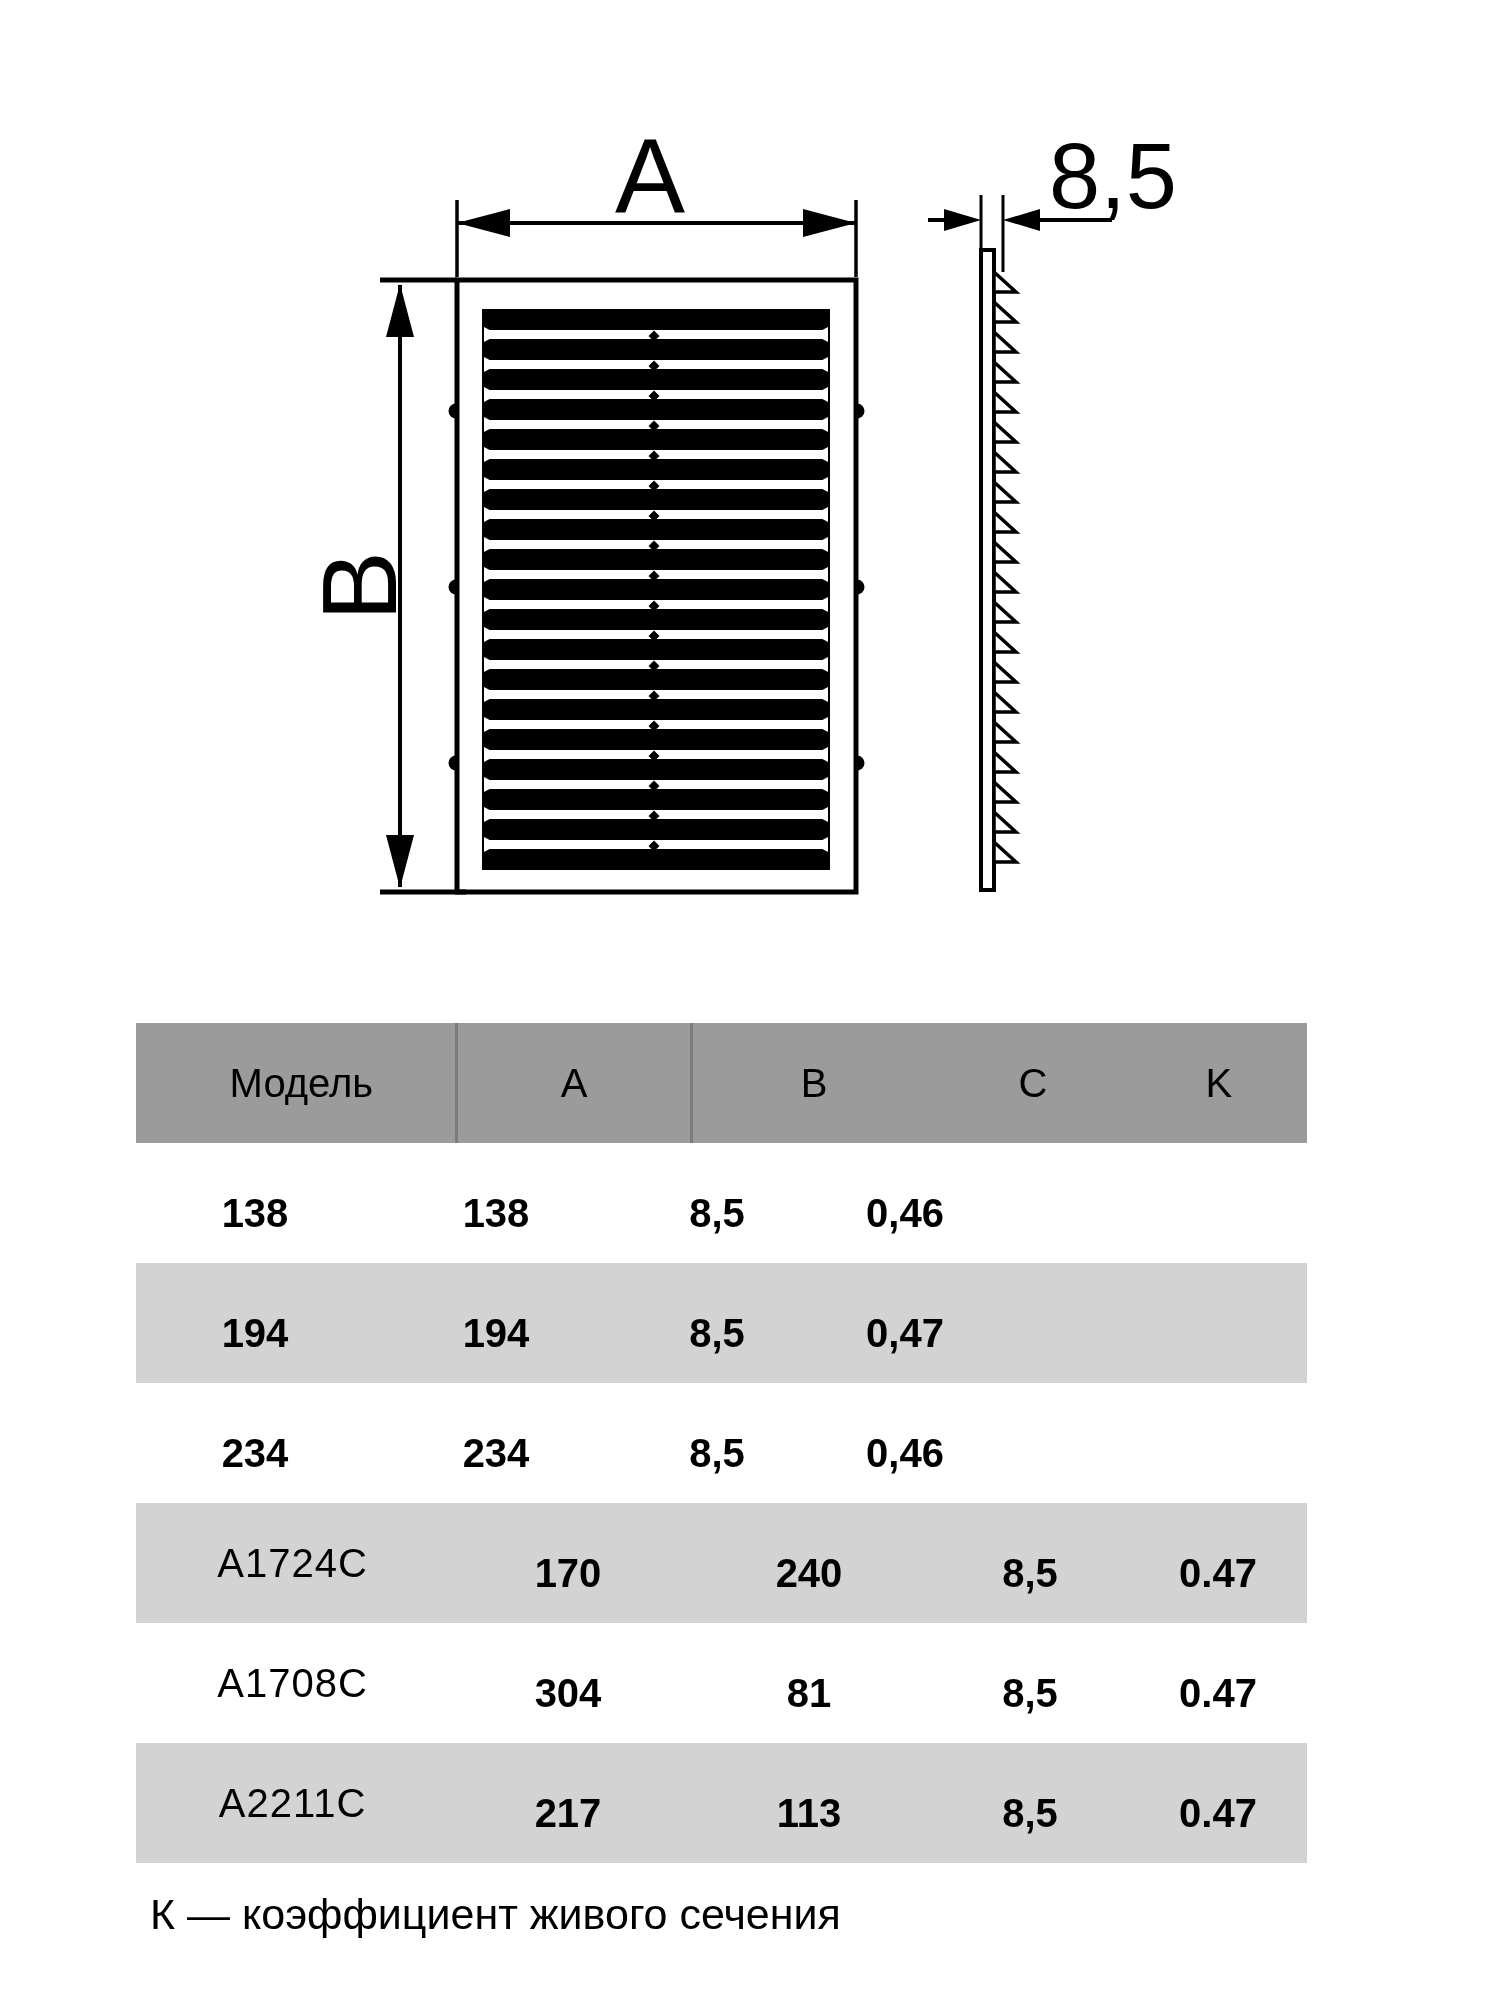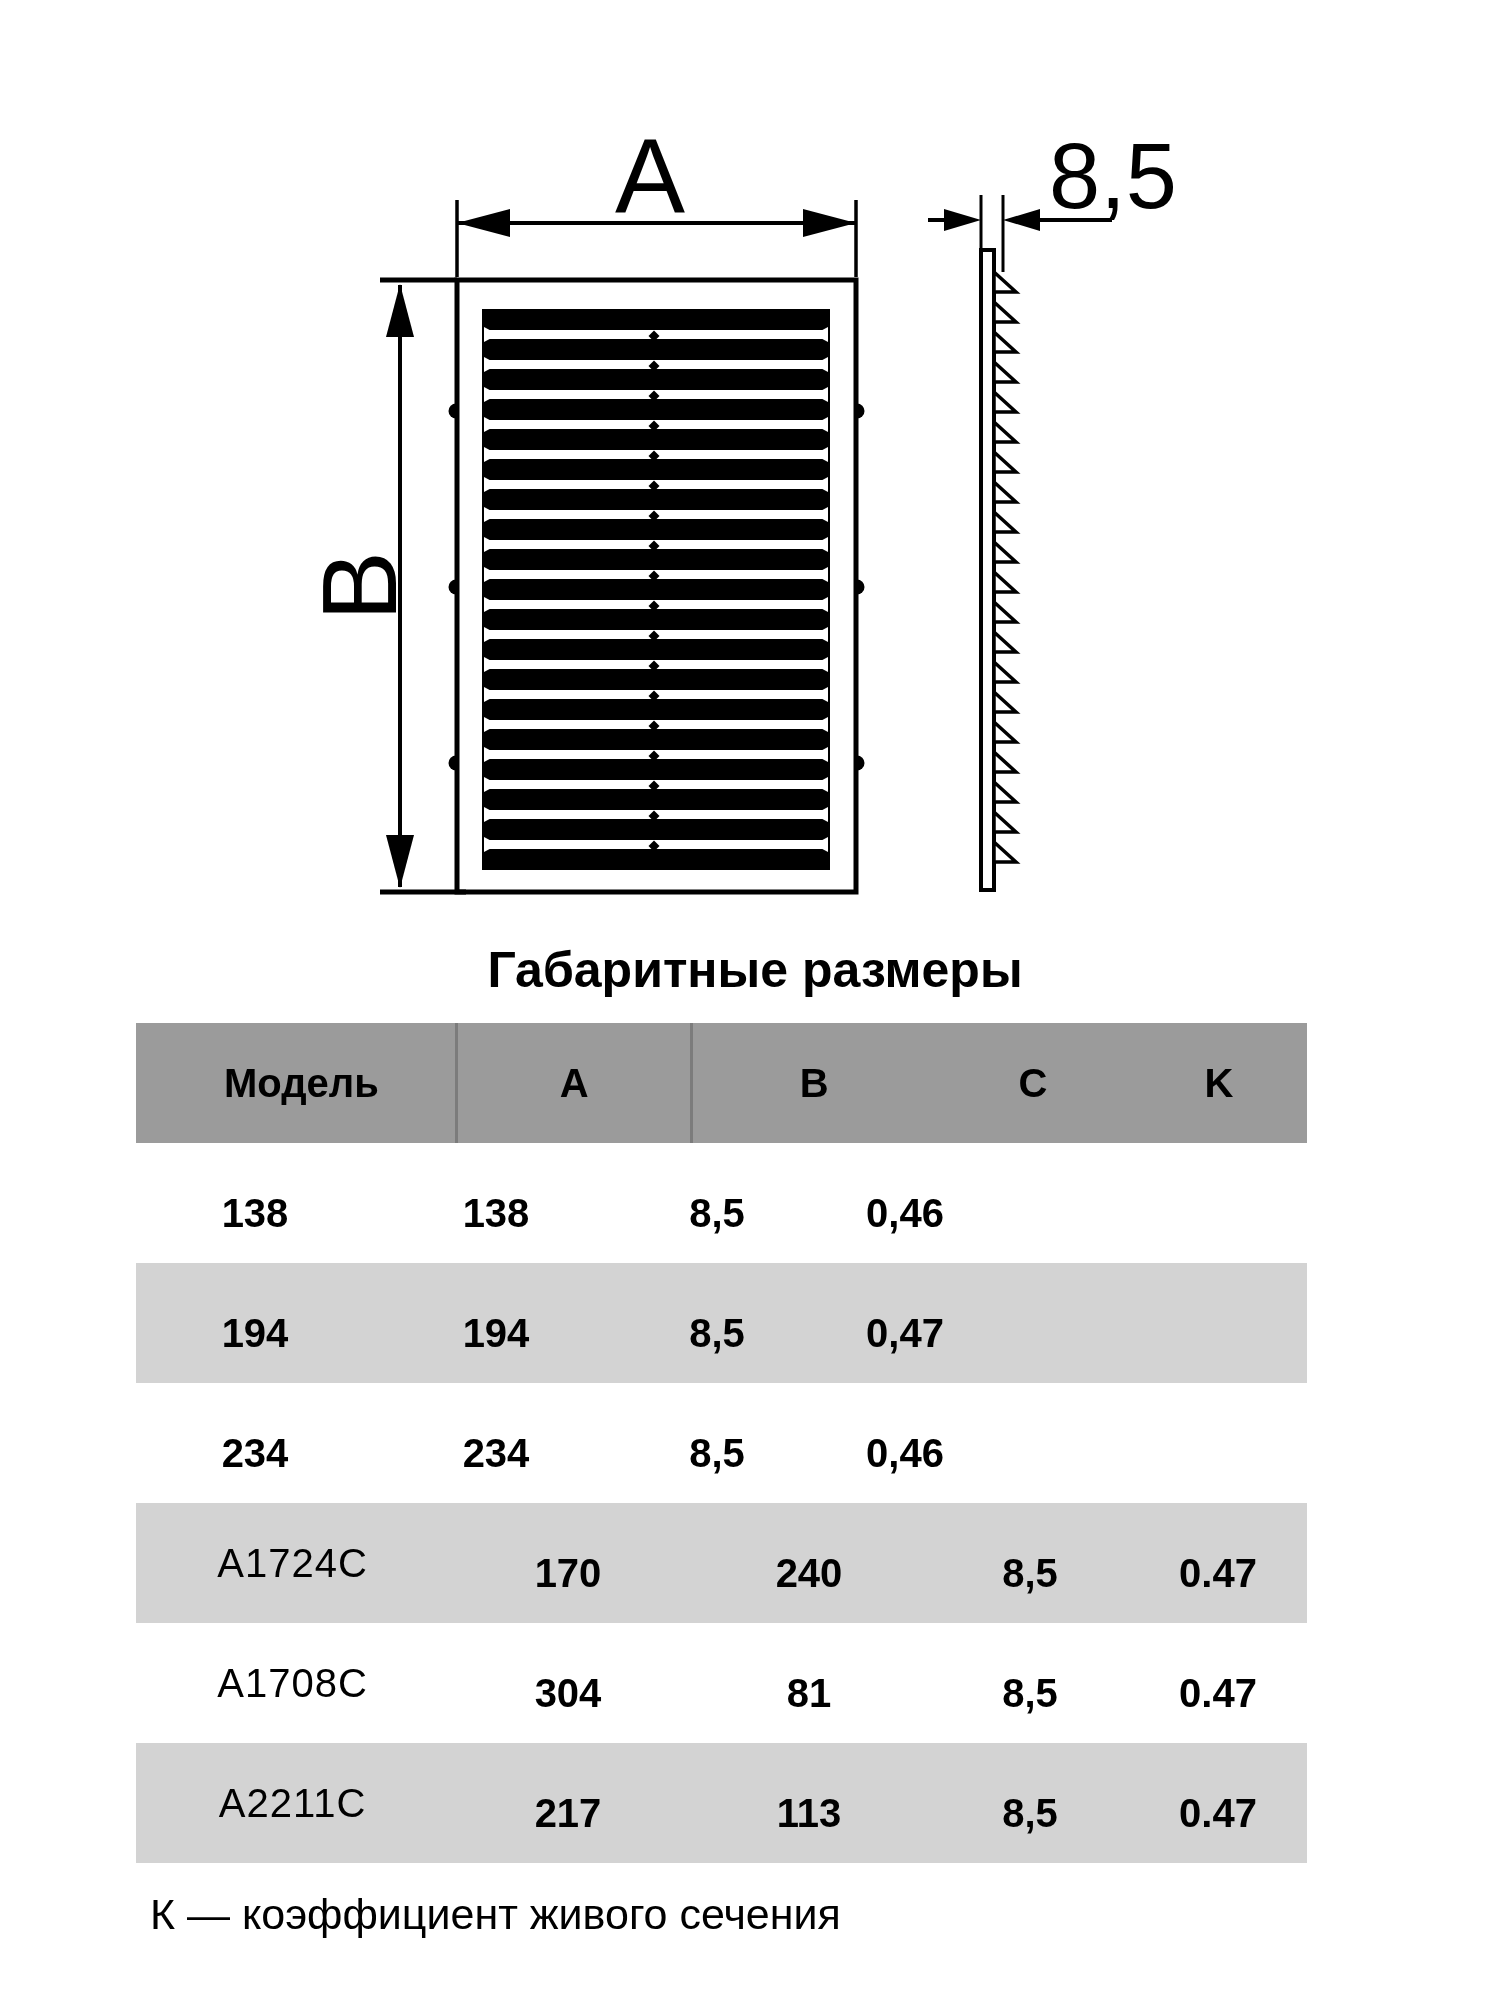--- a/index.html
+++ b/index.html
@@ -8,21 +8,21 @@
     font-family:"Liberation Sans","DejaVu Sans",sans-serif;color:#000;overflow:hidden;
   }
   .drawing-svg{position:absolute;left:0;top:0;}
   .dim-label{font-family:"Liberation Sans","DejaVu Sans",sans-serif;fill:#000;}
   .section-title{
     position:absolute;left:405px;top:941px;width:700px;text-align:center;
     font-size:50px;font-weight:bold;letter-spacing:0px;
   }
   .spec-table{position:absolute;left:136px;top:1023px;width:1171px;}
   .t-row{display:flex;height:120px;align-items:center;}
-  .t-head{background:var(--header-bg,#9b9b9b);font-weight:bold;font-size:46px;padding-left:12px;}
+  .t-head{background:var(--header-bg,#9b9b9b);font-weight:normal;font-size:46px;padding-left:12px;}
   .t-head .c0,.t-head .c1{border-right:3px solid #7c7c7c;height:120px;
     display:flex;align-items:center;justify-content:center;box-sizing:border-box;}
   .t-row.alt{background:var(--row-alt-bg,#d3d3d3);}
   .cell{text-align:center;font-size:40px;}
   .c0{width:313px;}
   .c1{width:238px;}
   .c2{width:244px;}
   .c3{width:198px;}
   .c4{width:178px;}
   .t-row .model{font-weight:normal;letter-spacing:1px;}
@@ -176,21 +176,20 @@
       <line x1="981" y1="195" x2="981" y2="248" stroke-width="3"></line>
       <line x1="1003" y1="195" x2="1003" y2="272" stroke-width="3"></line>
       <line x1="928" y1="220" x2="946" y2="220" stroke-width="4"></line>
       <polygon points="981,220 944,209 944,231" stroke="none"></polygon>
       <polygon points="1003,220 1040,209 1040,231" stroke="none"></polygon>
       <line x1="1040" y1="220" x2="1112" y2="220" stroke-width="4"></line>
       <text class="dim-label" x="1113" y="208" font-size="92" text-anchor="middle" stroke="none">8,5</text>
     </g>
   </svg>
 
-  <div class="section-title">Габаритные размеры</div>
 
   <div class="spec-table">
     <div class="t-row t-head">
       <div class="cell c0">Модель</div>
       <div class="cell c1">A</div>
       <div class="cell c2">B</div>
       <div class="cell c3">C</div>
       <div class="cell c4">K</div>
     </div>
     <div id="table-body">

